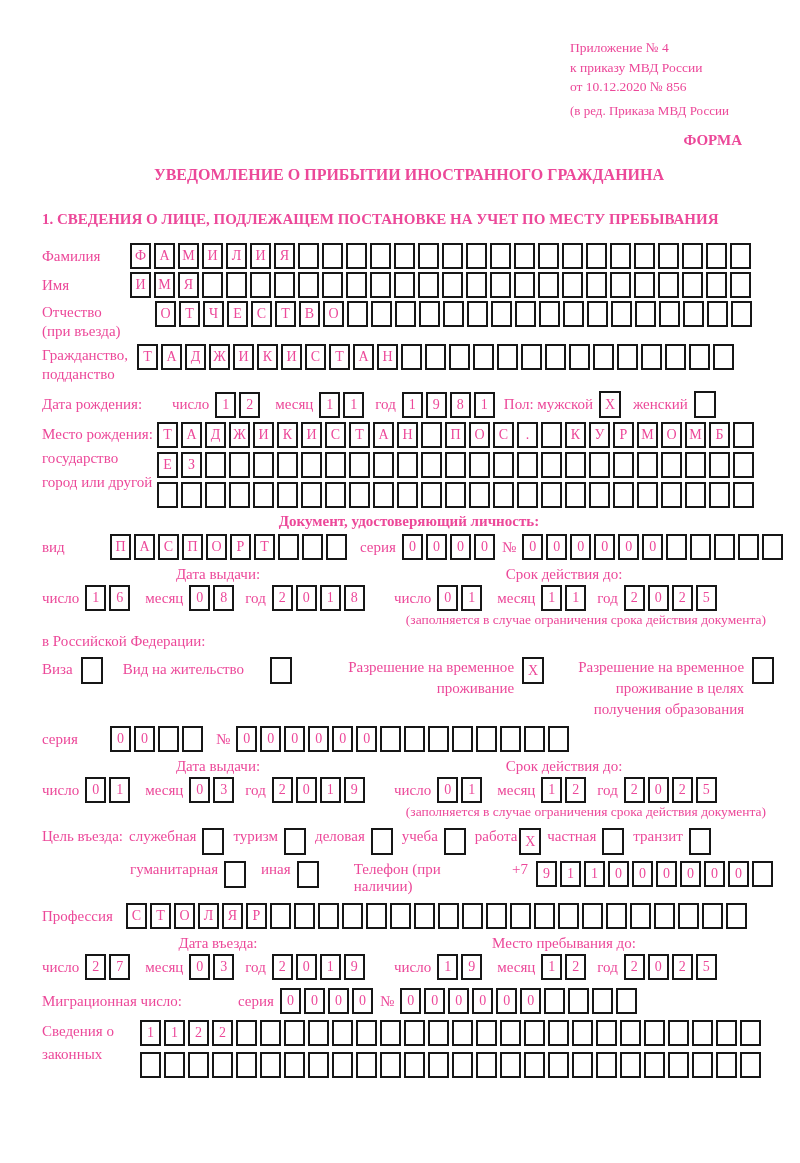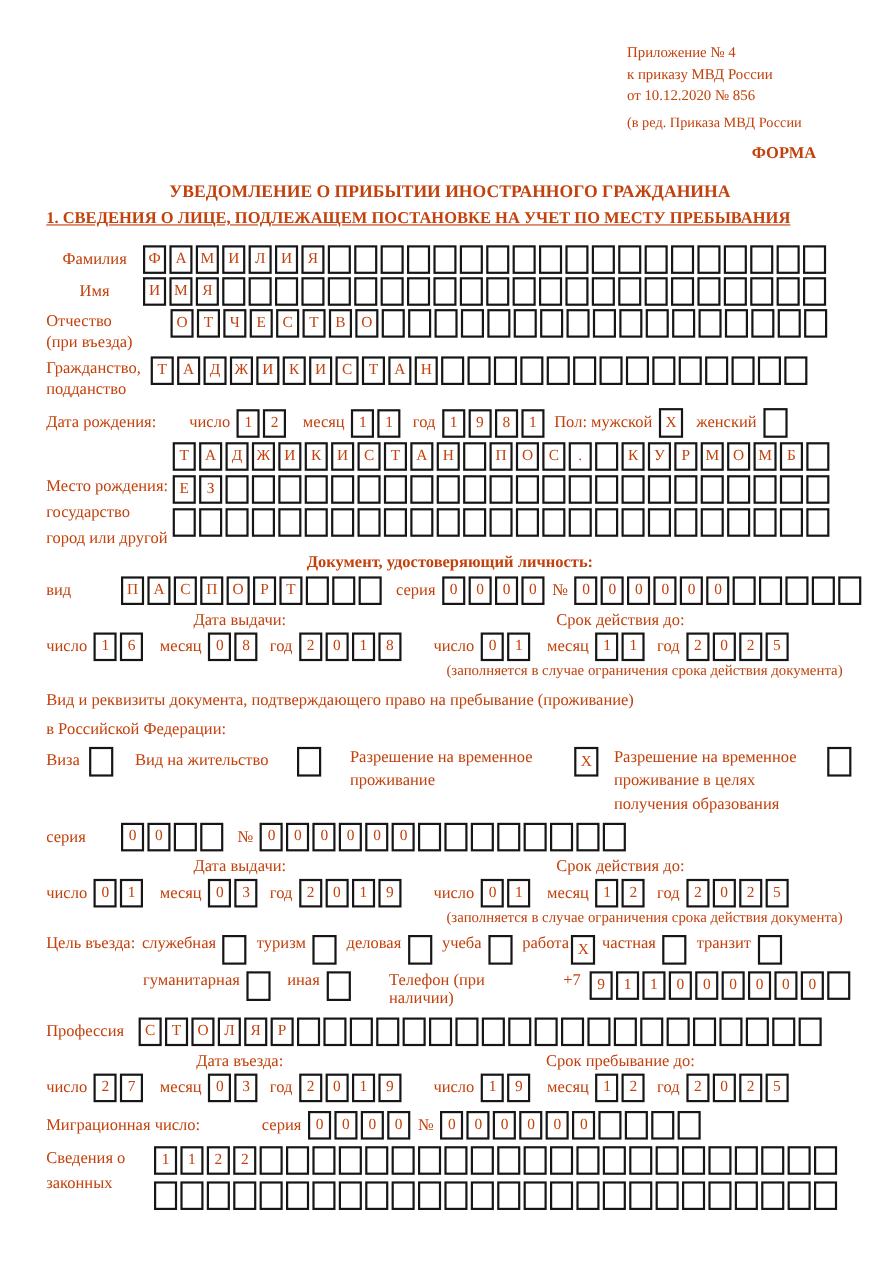--- a/index.html
+++ b/index.html
@@ -1,38 +1,38 @@
 <!DOCTYPE html>
 <html><head>
 <meta charset="utf-8">
 <style>
   html,body{margin:0;padding:0;background:#fff;}
   .page{
     width:800px;height:1163px;box-sizing:border-box;
-    background:#fff;color:#c2410c;
+    background:#fff;color:#ec4899;
     padding:38px 24px 0 42px;
     font-family:"Liberation Serif","DejaVu Serif",serif;
     overflow:hidden;position:relative;
   }
   
   .annex{width:196px;margin-left:auto;margin-right:10px;font-size:13.5px;line-height:19.5px;}
   .annex .amend{font-size:13px;}
   .annex .amend-first{margin-top:4px;}
   .forma{text-align:right;font-weight:bold;font-size:15px;margin:12px 34px 0 0;}
   .title{text-align:center;font-weight:bold;font-size:16px;line-height:23px;margin-top:14px;}
   .blank{display:inline-block;width:60px;border-bottom:2.5px solid #333;margin-left:16px;}
-  .section{font-weight:bold;font-size:15px;margin-top:5px;margin-bottom:15px;text-decoration:underline;}
+  .section{font-weight:bold;font-size:15px;margin-top:25px;margin-bottom:15px;}
 
   
   .frow{display:flex;align-items:flex-start;margin-bottom:3px;}
   .lbl{font-size:15px;line-height:26px;flex:none;}
   .lbl-2l{font-size:15px;line-height:19px;flex:none;padding-top:2px;}
-  .lbl-4l{font-size:15px;line-height:24px;flex:none;margin-top:28px;}
+  .lbl-4l{font-size:15px;line-height:24px;flex:none;}
   .lbl-6l{font-size:15px;line-height:23px;flex:none;}
-  .w88{width:88px;text-align:center;}.w95{width:95px;}.w113{width:113px;}.w115{width:115px;}
+  .w88{width:88px;}.w95{width:95px;}.w113{width:113px;}.w115{width:115px;}
   .w62{width:62px;}.w84{width:84px;}.w98{width:98px;}.w165{width:168px;}
 
   .cells{display:flex;flex:none;}
   .cell{
     display:inline-block;width:17px;height:22px;flex:none;
     border:2px solid #161616;margin-right:3px;background:#fff;
     text-align:center;line-height:22px;font-size:14px;
   }
   .checkbox{
     display:inline-block;width:18px;height:23px;flex:none;
@@ -49,21 +49,21 @@
   .drow{display:flex;align-items:center;}
   .dlab{font-size:15px;margin-right:6px;flex:none;}
   .dlab-m{margin-left:12px;}
   .note-right{font-size:13.5px;text-align:right;padding-right:10px;margin-top:1px;}
 
   .para{font-size:15px;line-height:26px;}
 
   
   .opt-row{display:flex;align-items:flex-start;margin-top:3px;margin-bottom:6px;}
   .opt-lbl{font-size:15px;line-height:24px;flex:none;}
-  .opt-lbl-c{font-size:15px;line-height:21px;text-align:left;white-space:pre-line;flex:none;}
+  .opt-lbl-c{font-size:15px;line-height:21px;text-align:right;white-space:pre-line;flex:none;}
   .opt-row .checkbox{margin-left:8px;}
   .gap20{margin-left:20px;}.gap26{margin-left:26px;}.gap14{margin-left:14px;}
 
   
   .purpose{display:flex;align-items:flex-start;font-size:15px;margin-top:8px;}
   .purpose .checkbox{margin:0 9px 0 6px;}
   .purpose2{padding-left:88px;margin-top:6px;}
   .phone-lbl{margin-left:26px;}
   .phone-prefix{margin-left:22px;margin-right:8px;}
   .mt6{margin-top:6px;}.mt8{margin-top:8px;}
@@ -416,21 +416,20 @@
             <span class="cell">2</span>
             <span class="cell">0</span>
             <span class="cell">2</span>
             <span class="cell">5</span>
           </span>
       </div>
     </div>
   </div>
   <div class="note-right">(заполняется в случае ограничения срока действия документа)</div>
 
-  <div class="para mt6">Вид и реквизиты документа, подтверждающего право на пребывание (проживание)</div>
   <div class="para">в Российской Федерации:</div>
 
   <div class="opt-row">
     <span class="opt-lbl">Виза</span>
     <span class="checkbox"></span>
     <span class="opt-lbl gap20">Вид на жительство</span>
     <span class="checkbox gap26" style="margin-left:26px;"></span>
     <span class="opt-lbl-c gap26" style="width:196px;">Разрешение на временное
 проживание</span>
     <span class="checkbox">X</span>
@@ -603,21 +602,21 @@
         <span class="dlab" style="margin-left:8px;">год</span>
         <span class="cells">
             <span class="cell">2</span>
             <span class="cell">0</span>
             <span class="cell">1</span>
             <span class="cell">9</span>
           </span>
       </div>
     </div>
     <div class="dgrp-right">
-      <div class="dhead">Срок пребывание до:</div>
+      <div class="dhead">Место пребывания до:</div>
       <div class="drow">
         <span class="dlab">число</span>
         <span class="cells">
             <span class="cell">1</span>
             <span class="cell">9</span>
           </span>
         <span class="dlab dlab-m">месяц</span>
         <span class="cells">
             <span class="cell">1</span>
             <span class="cell">2</span>

